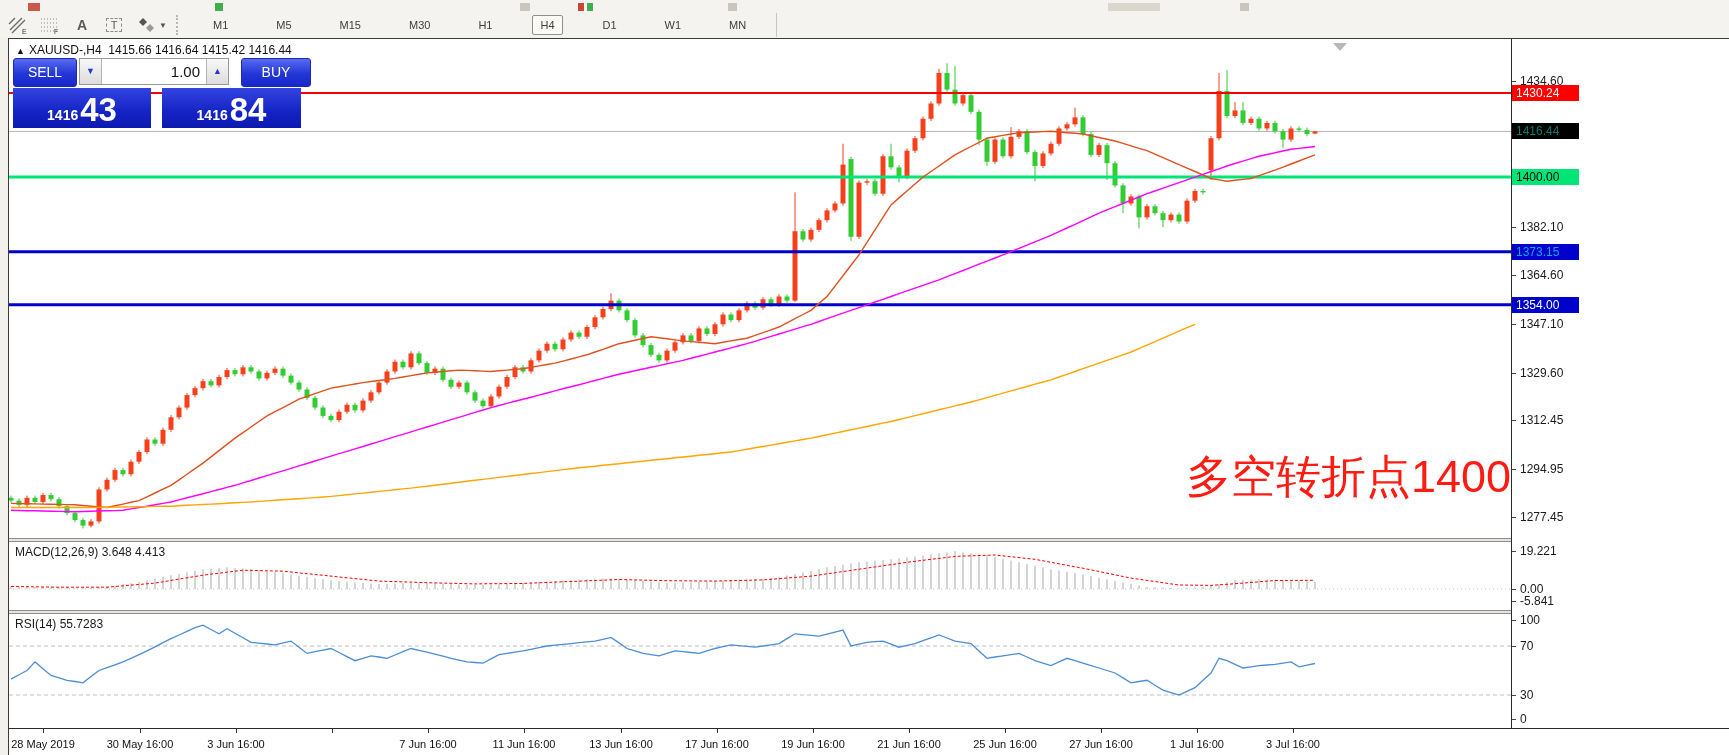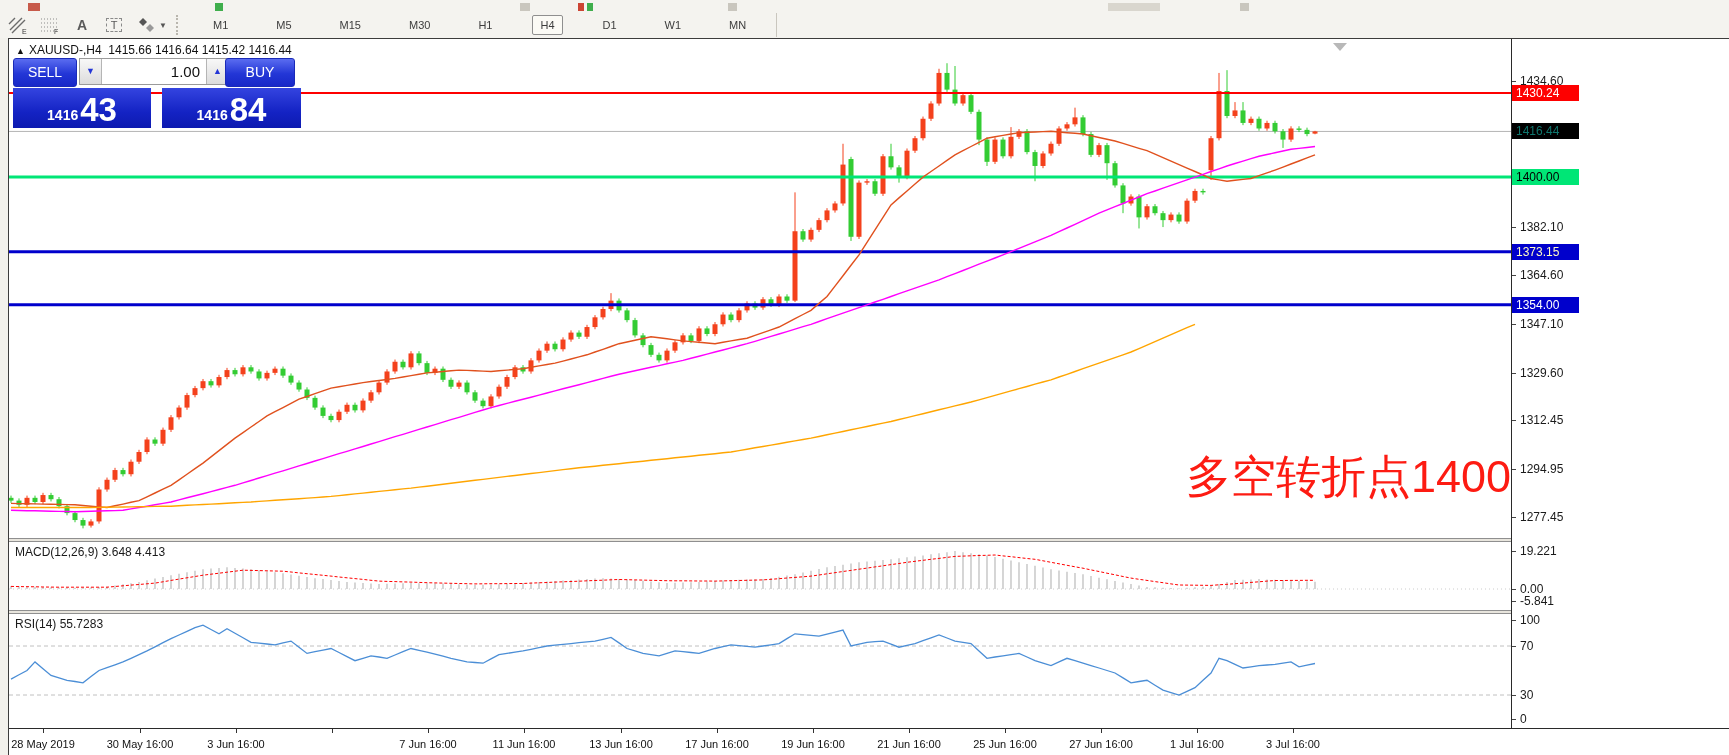--- a/index.html
+++ b/index.html
@@ -27,21 +27,21 @@
   .badge{position:absolute;left:0px;height:16px;line-height:16px;font-size:12px;padding:0 5px 0 4px;min-width:58px;white-space:nowrap;}
   .time-strip{position:absolute;left:0;top:689px;width:1721px;height:28px;background:#fff;border-top:1px solid #2a2a2a;}
   .time-label{position:absolute;top:9px;font-size:11px;color:#111;transform:translateX(-50%);white-space:nowrap;}
   .time-tick{position:absolute;top:0;width:1px;height:4px;background:#333;}
   
   .chead{position:absolute;left:7px;top:4px;font-size:12px;color:#111;white-space:nowrap;}
   .chead .arr{font-size:9px;margin-right:4px;}
   .trade{position:absolute;left:4px;top:19px;width:288px;}
   .btn-blue{position:absolute;height:27px;background:linear-gradient(#5a6cf0,#2336d6 55%,#1828c8);color:#fff;border:1px solid #1a2ab8;border-radius:3px;font-size:14px;text-align:center;line-height:26px;cursor:pointer;}
   .sellb{left:0;top:0;width:62px;}
-  .buyb{left:212px;top:0;width:68px;}
+  .buyb{left:228px;top:0;width:68px;}
   .vol{position:absolute;left:66px;top:0;width:150px;height:27px;background:#fff;border:1px solid #9a9a9a;box-sizing:border-box;display:flex;}
   .vol .sp-dn,.vol .sp-up{width:21px;background:linear-gradient(#f8f8f8,#dcdcdc);color:#2336d6;font-size:9px;text-align:center;line-height:25px;cursor:pointer;}
   .vol .sp-dn{border-right:1px solid #b5b5b5;}
   .vol .sp-up{border-left:1px solid #b5b5b5;}
   .vol .vval{flex:1;font-size:15px;color:#111;text-align:right;line-height:25px;padding-right:6px;}
   .pricebox{position:absolute;top:30px;height:40px;background:linear-gradient(#3444e0,#1423c4 60%,#0d1ab0);color:#fff;display:flex;align-items:flex-end;justify-content:center;padding-bottom:3px;box-sizing:border-box;}
   .pb-sell{left:0;width:138px;} .pb-buy{left:149px;width:139px;}
   .pb-small{font-size:14px;font-weight:bold;margin-right:2px;line-height:1;padding-bottom:3px;}
   .pb-big{font-size:33px;font-weight:bold;line-height:0.9;}
   .ind-label{position:absolute;left:6px;font-size:12px;color:#1a1a1a;white-space:nowrap;}
@@ -670,21 +670,21 @@
         <div class="tick-dash" style="top: 333.585px;"></div>
         <div class="tick-label" style="top: 326.585px;">1329.60</div>
         <div class="tick-dash" style="top: 381.211px;"></div>
         <div class="tick-label" style="top: 374.211px;">1312.45</div>
         <div class="tick-dash" style="top: 429.808px;"></div>
         <div class="tick-label" style="top: 422.808px;">1294.95</div>
         <div class="tick-dash" style="top: 478.406px;"></div>
         <div class="tick-label" style="top: 471.406px;">1277.45</div>
         <div class="badge" style="top: 46.1077px; background: rgb(254, 0, 0); color: rgb(255, 255, 255);">1430.24</div>
         <div class="badge" style="top: 130.084px; background: rgb(0, 230, 118); color: rgb(0, 0, 0);">1400.00</div>
-        <div class="badge" style="top: 204.647px; background: rgb(0, 0, 204); color: #fef9c3;">1373.15</div>
+        <div class="badge" style="top: 204.647px; background: rgb(0, 0, 204); color: #0ea5e9;">1373.15</div>
         <div class="badge" style="top: 257.826px; background: rgb(0, 0, 204); color: rgb(255, 255, 255);">1354.00</div>
         <div class="badge" style="top: 84.4303px; background: rgb(0, 0, 0); color: #0f766e;">1416.44</div>
         <div class="tick-dash" style="top: 512px;"></div>
         <div class="tick-label" style="top: 505px;">19.221</div>
         <div class="tick-dash" style="top: 550px;"></div>
         <div class="tick-label" style="top: 543px;">0.00</div>
         <div class="tick-dash" style="top: 561.548px;"></div>
         <div class="tick-label" style="top: 554.548px;">-5.841</div>
         <div class="tick-dash" style="top: 581px;"></div>
         <div class="tick-label" style="top: 574px;">100</div>

